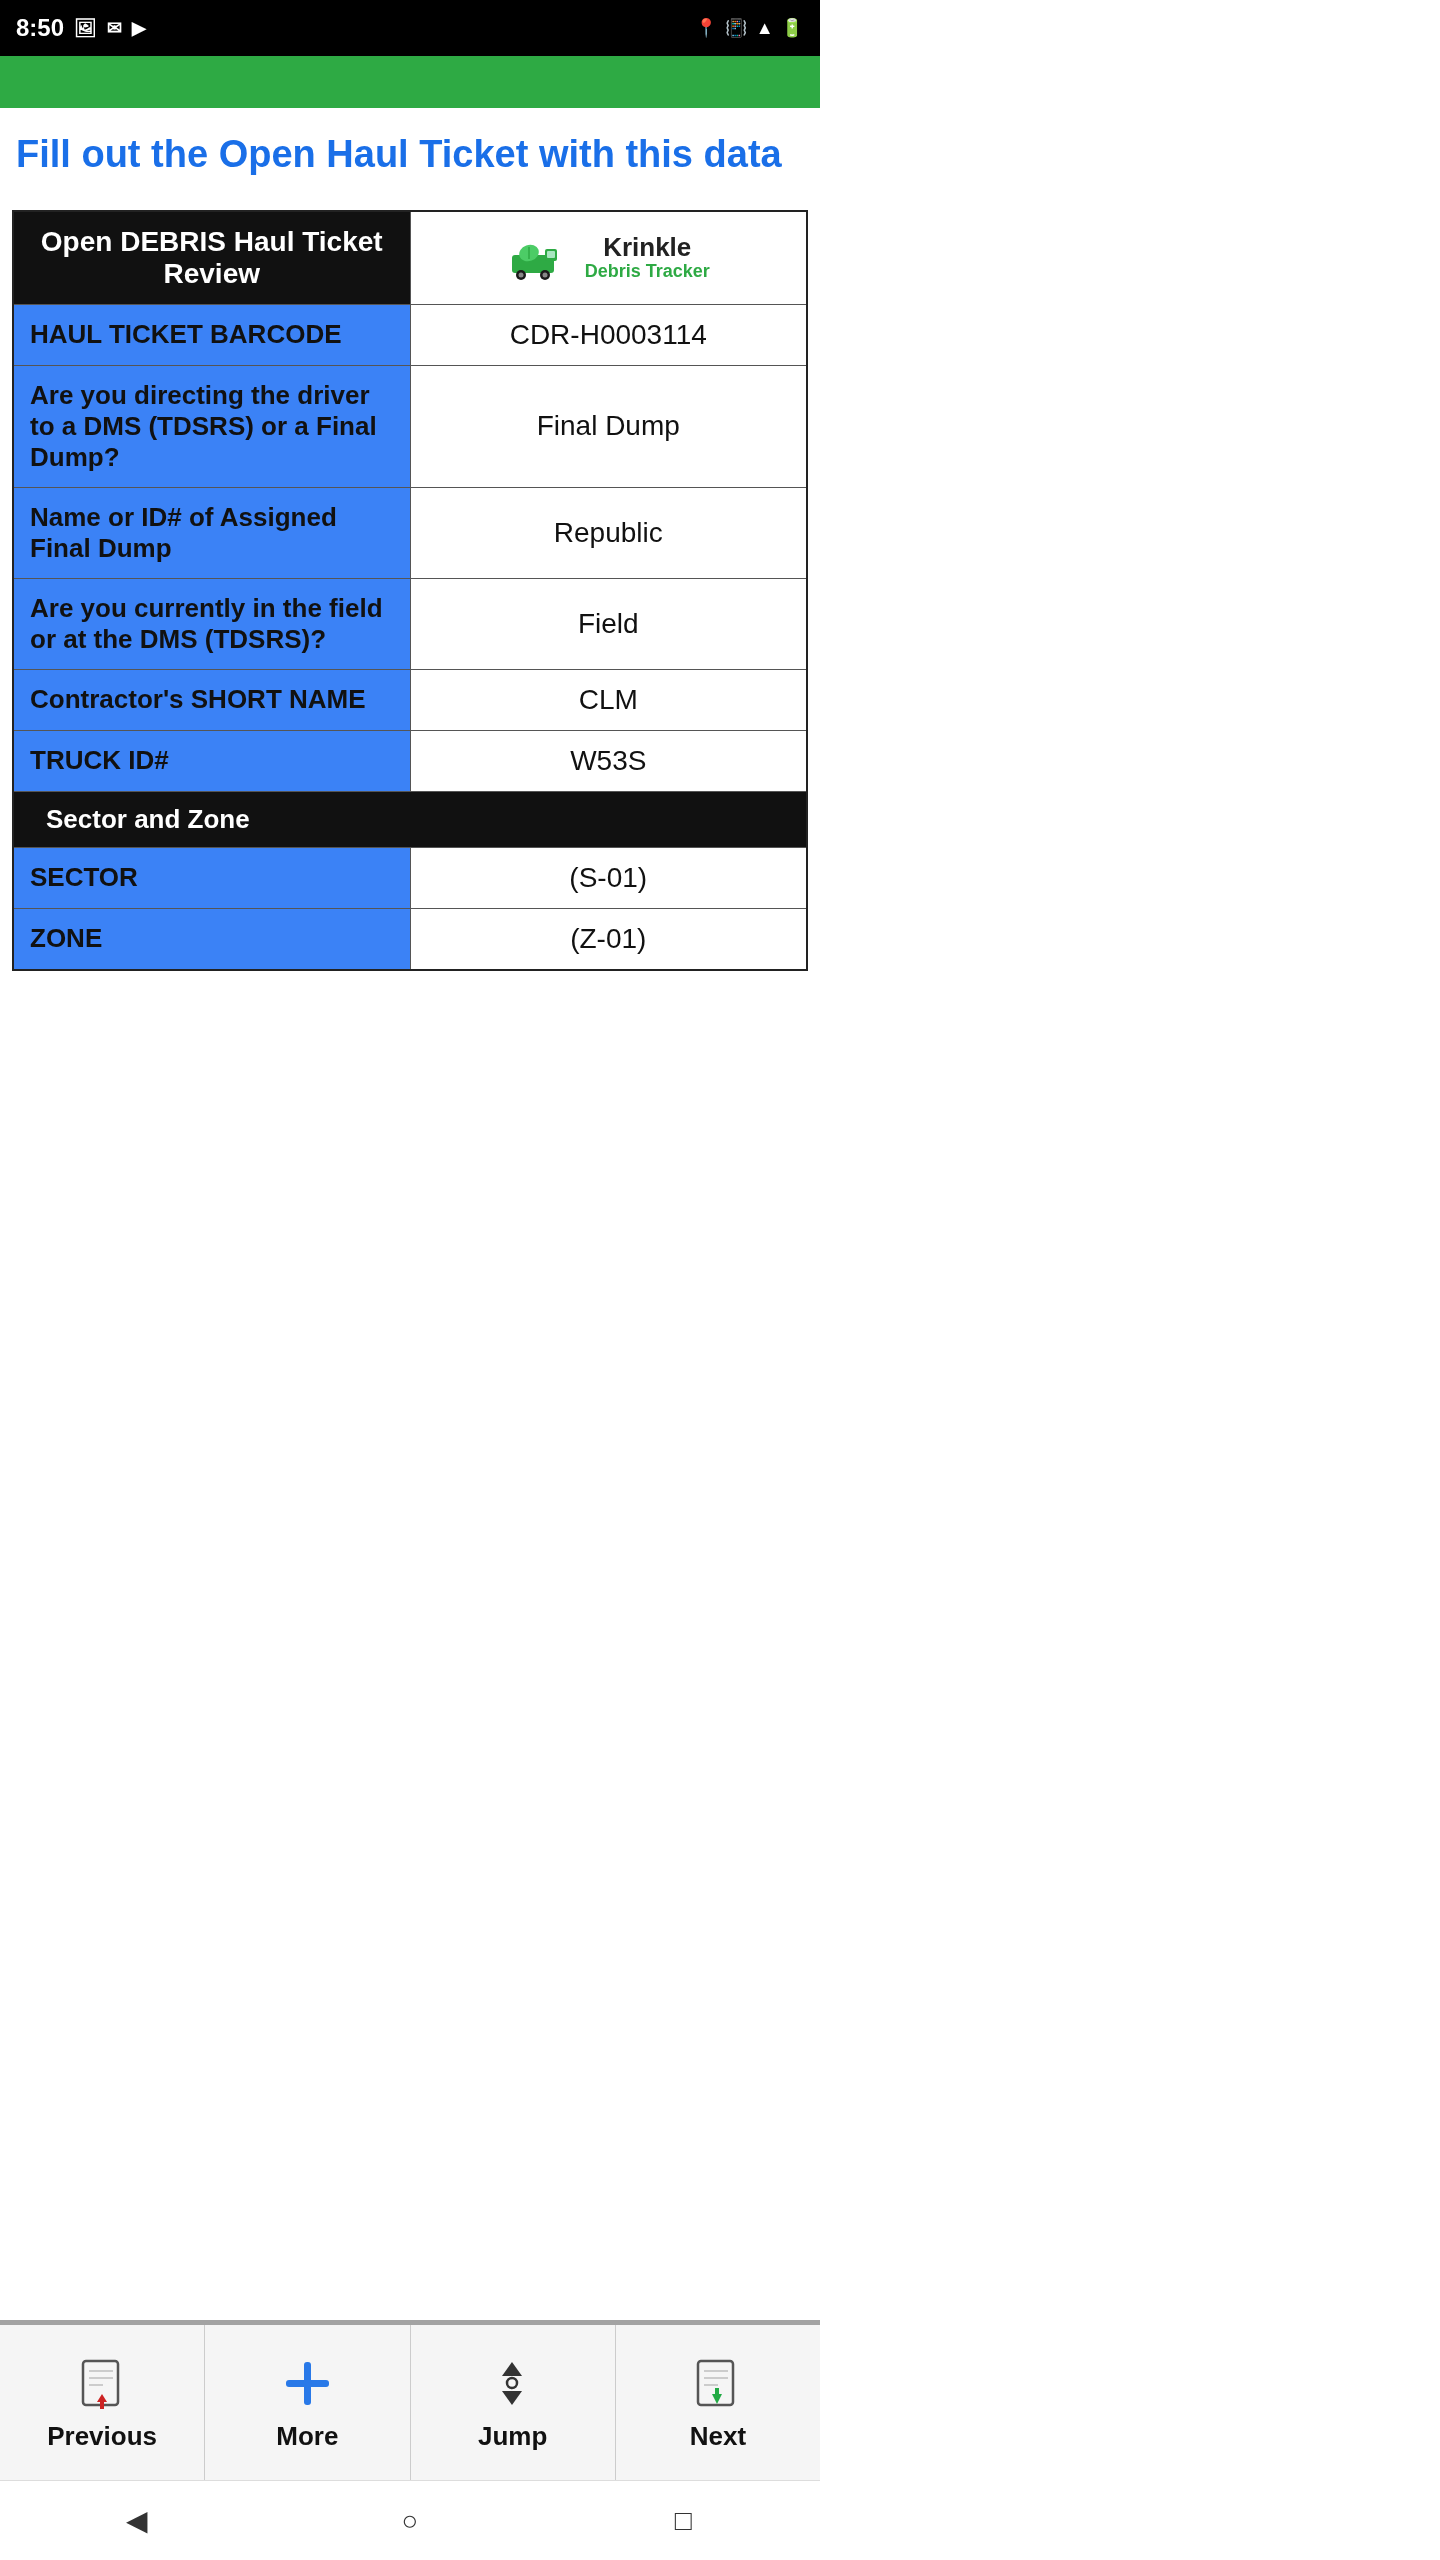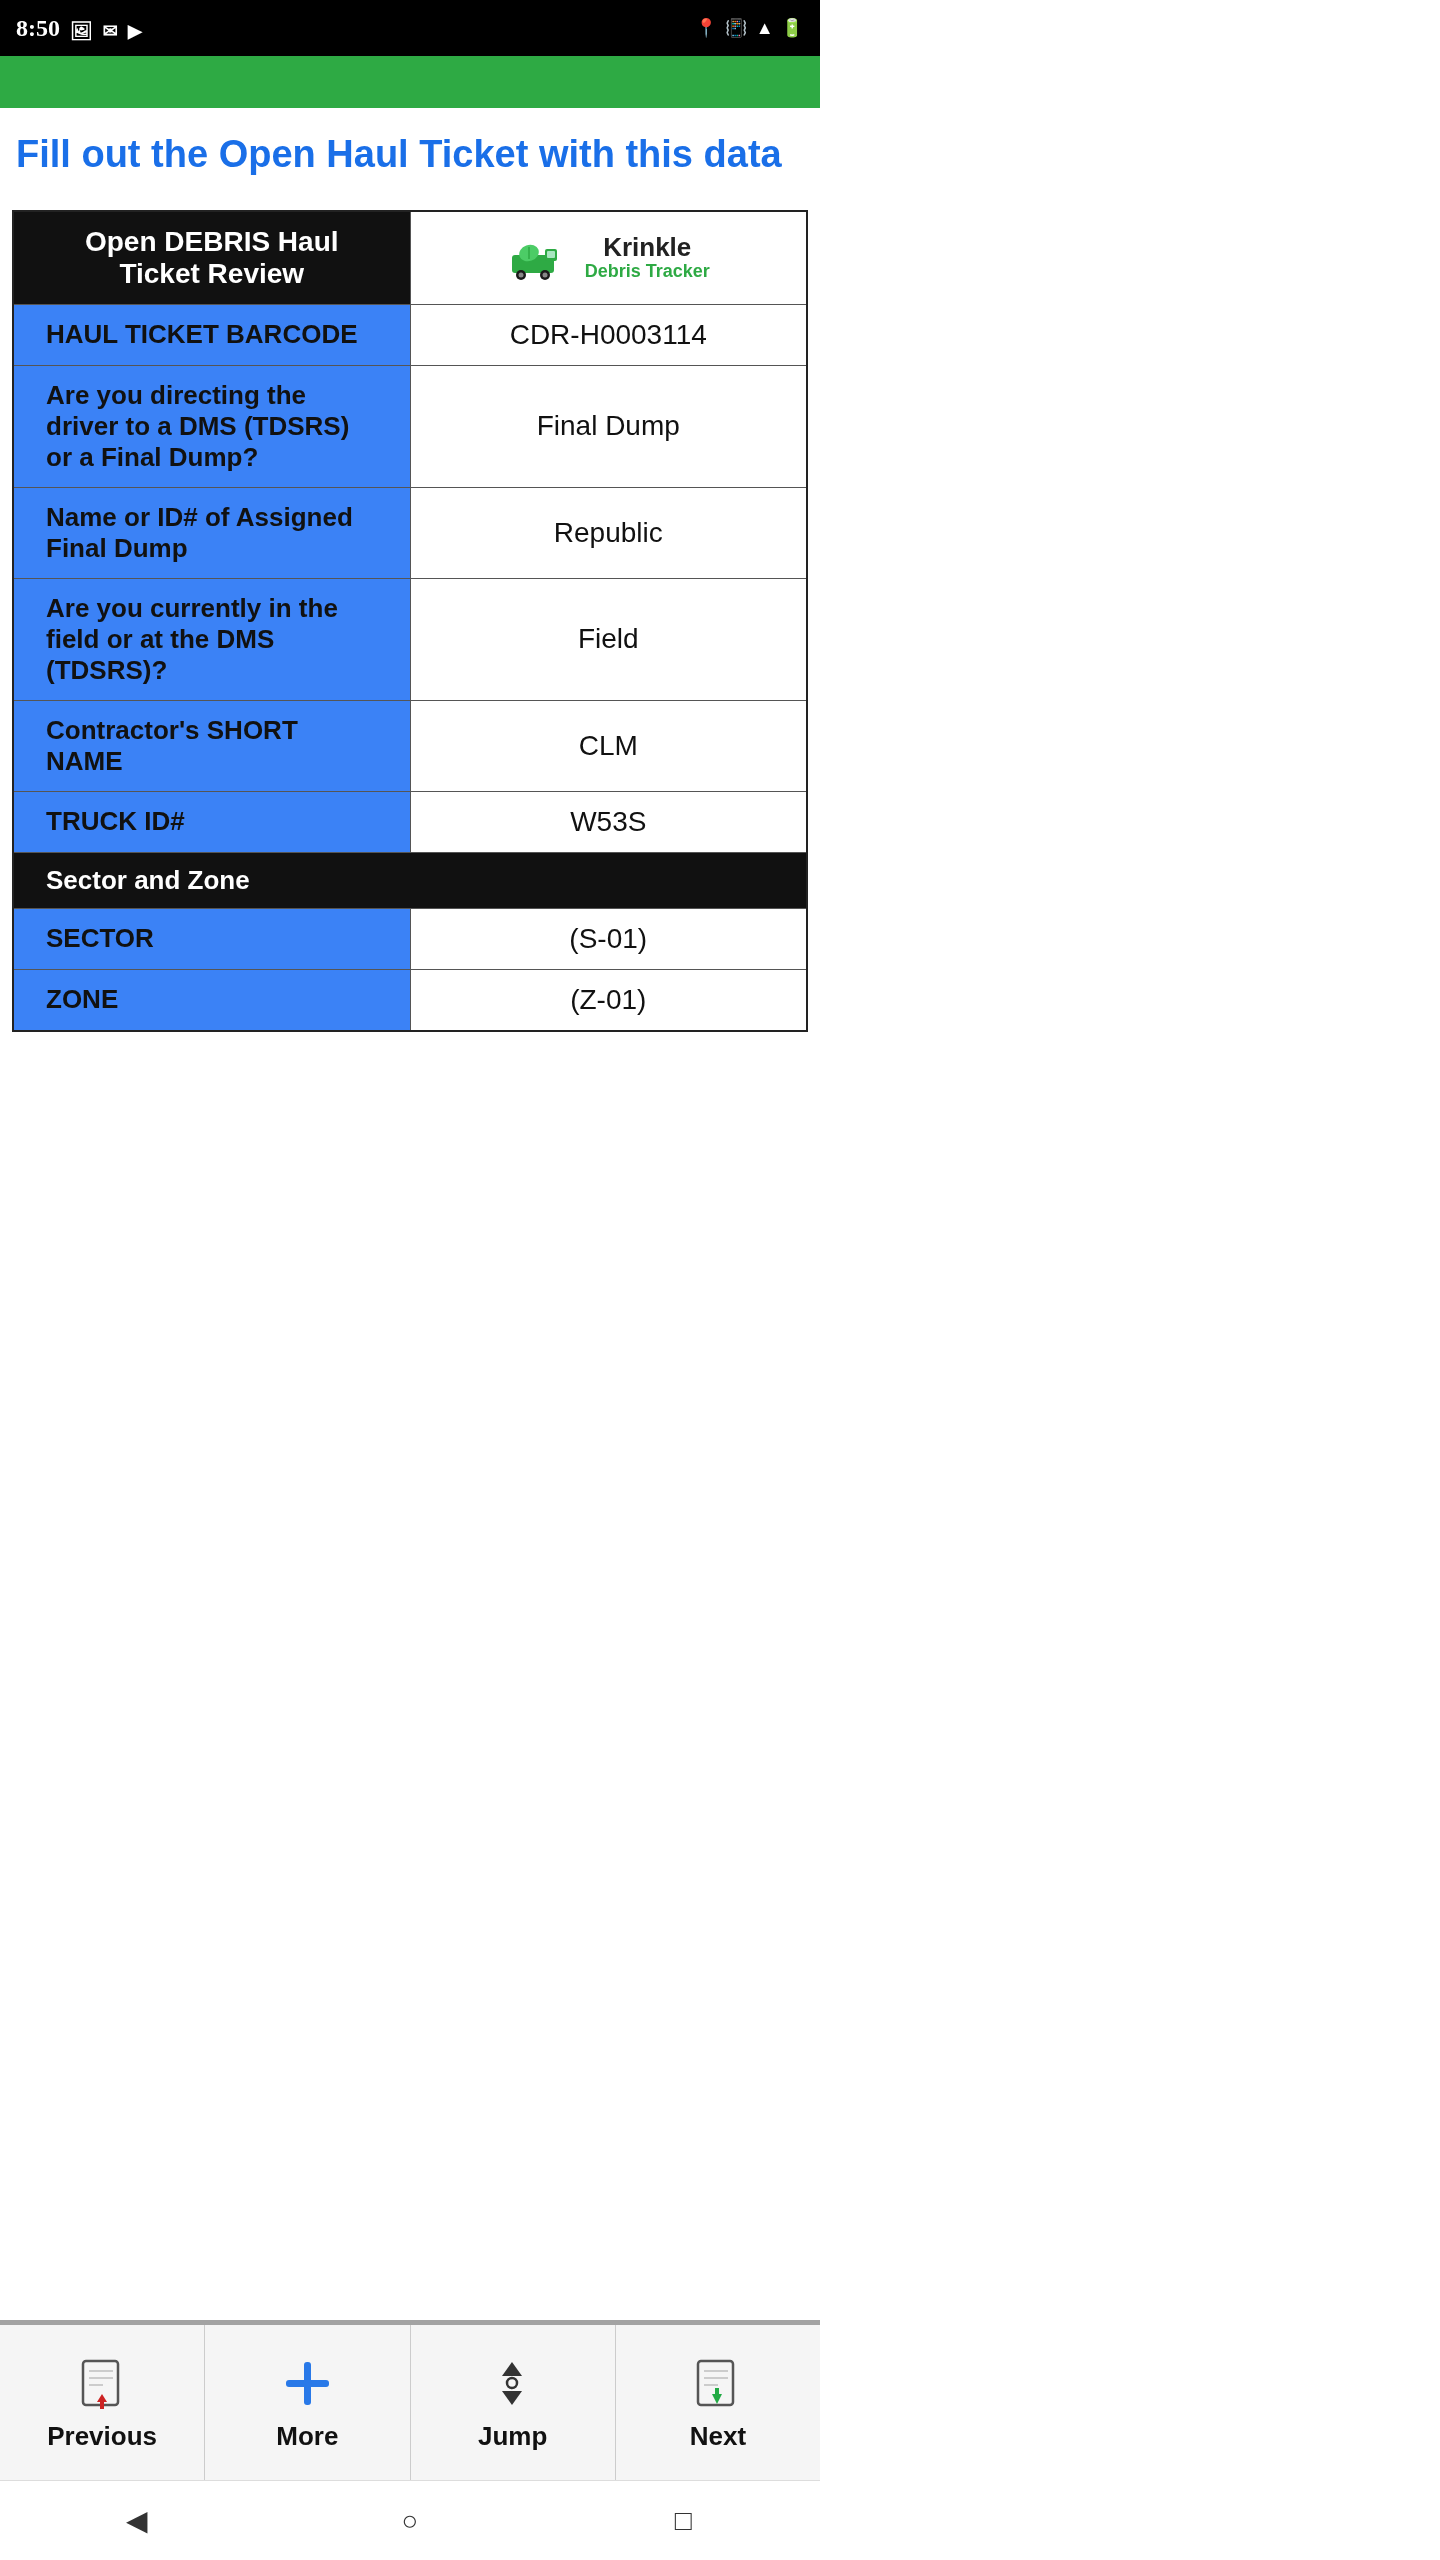--- a/index.html
+++ b/index.html
@@ -18,21 +18,21 @@
       display: flex;
       align-items: center;
       justify-content: space-between;
       background: #000;
       color: #fff;
       padding: 6px 16px;
       font-size: 22px;
       font-weight: bold;
       height: 56px;
     }
-    .status-left { display: flex; align-items: flex-end; gap: 10px; font-family: Liberation Serif, serif; }
+    .status-left { display: flex; align-items: center; gap: 10px; }
     .status-right { display: flex; align-items: center; gap: 8px; }
     .status-time { font-size: 24px; font-weight: bold; }
     .icon-small { font-size: 18px; }
 
     
     .green-bar {
       background: #2eaa44;
       height: 52px;
       width: 100%;
     }
@@ -50,21 +50,21 @@
     
     .main-table {
       width: calc(100% - 24px);
       margin: 16px 12px;
       border-collapse: collapse;
       border: 2px solid #222;
     }
 
     .main-table td {
       border: 1.5px solid #555;
-      padding: 14px 32px;
+      padding: 14px 16px;
       vertical-align: middle;
     }
 
     .header-row td {
       background: #111;
       color: #fff;
       font-size: 28px;
       font-weight: bold;
       text-align: center;
     }

